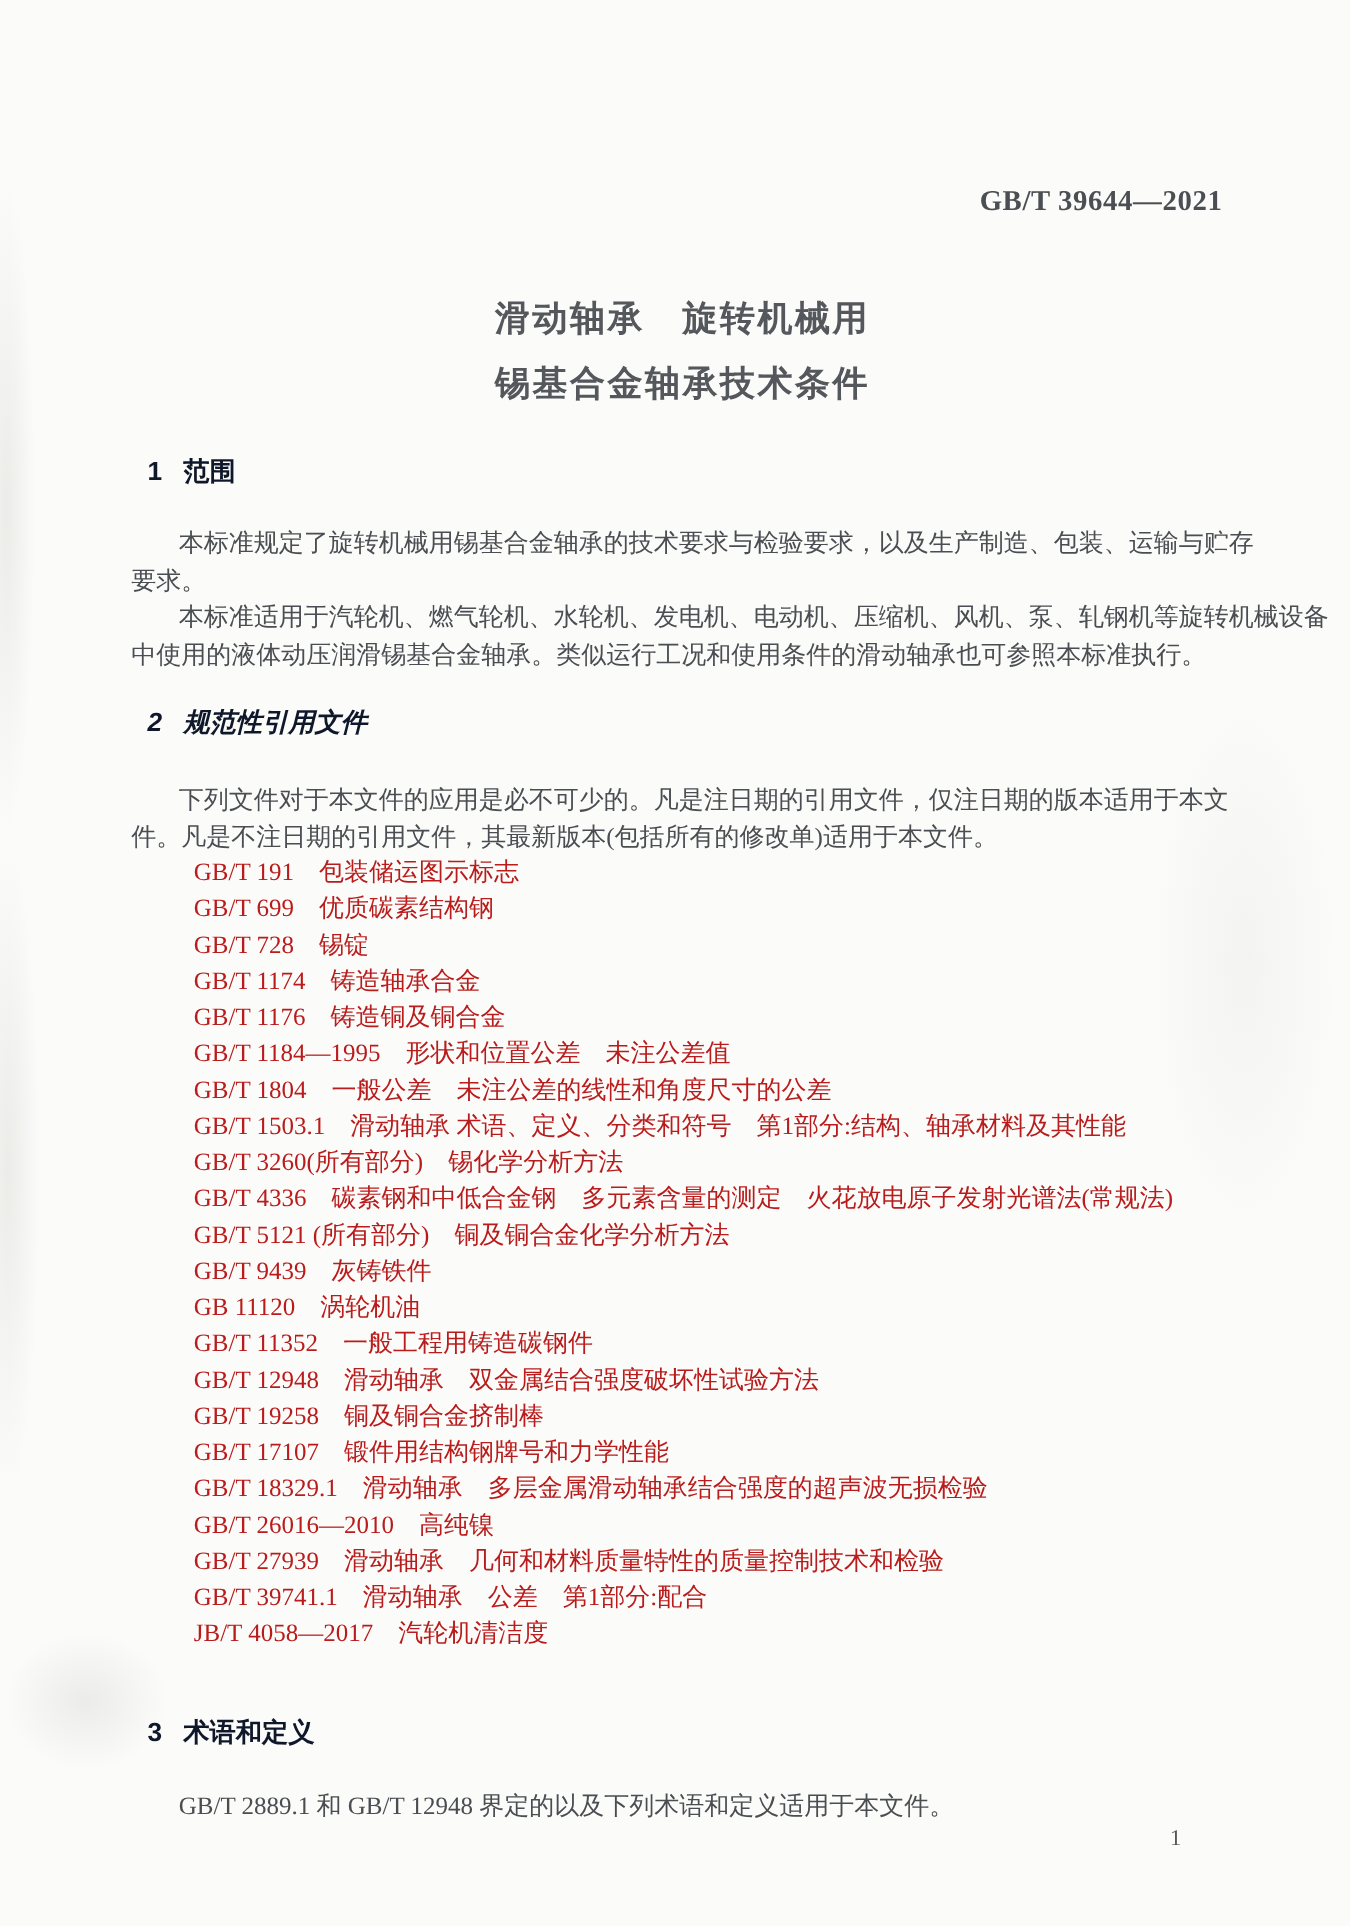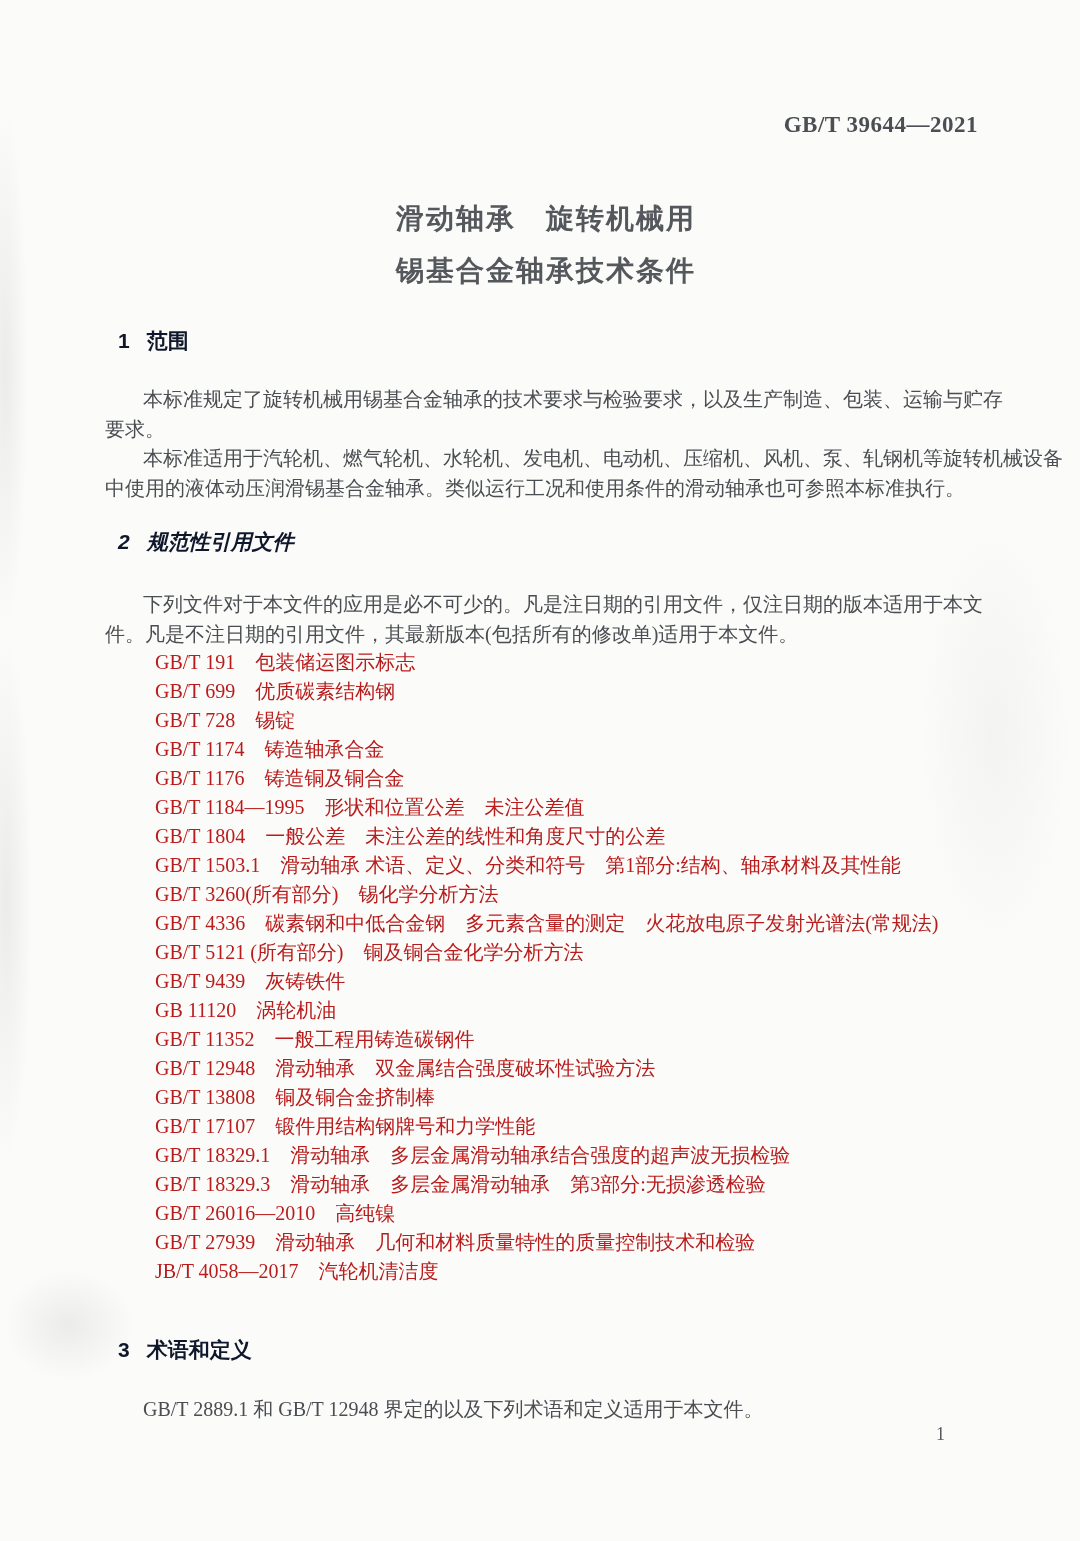--- a/index.html
+++ b/index.html
@@ -4,21 +4,21 @@
 <style>
   * { margin:0; padding:0; box-sizing:border-box; }
   html, body { width:1080px; height:1541px; }
   body {
     position:relative;
     background:#fbfbf9;
     font-family:"Liberation Serif","DejaVu Serif",serif;
     color:#4a4d51;
     overflow:hidden;
   }
-  .page { position:absolute; inset:0; }
+  .page { position:absolute; inset:0;margin-top:36px; }
 
   
   .smudge {
     position:absolute;
     background:radial-gradient(closest-side, rgba(140,140,134,0.14), rgba(140,140,134,0));
     pointer-events:none;
   }
   .smudge.s1 { left:-18px; top:110px;  width:46px;  height:520px; }
   .smudge.s2 { left:-20px; top:640px;  width:52px;  height:520px; }
   .smudge.s3 { left:4px;   top:1270px; width:130px; height:110px; }
@@ -119,26 +119,26 @@
     <div class="ref-line">GB/T 1184—1995　形状和位置公差　未注公差值</div>
     <div class="ref-line">GB/T 1804　一般公差　未注公差的线性和角度尺寸的公差</div>
     <div class="ref-line">GB/T 1503.1　滑动轴承 术语、定义、分类和符号　第1部分:结构、轴承材料及其性能</div>
     <div class="ref-line">GB/T 3260(所有部分)　锡化学分析方法</div>
     <div class="ref-line">GB/T 4336　碳素钢和中低合金钢　多元素含量的测定　火花放电原子发射光谱法(常规法)</div>
     <div class="ref-line">GB/T 5121 (所有部分)　铜及铜合金化学分析方法</div>
     <div class="ref-line">GB/T 9439　灰铸铁件</div>
     <div class="ref-line">GB 11120　涡轮机油</div>
     <div class="ref-line">GB/T 11352　一般工程用铸造碳钢件</div>
     <div class="ref-line">GB/T 12948　滑动轴承　双金属结合强度破坏性试验方法</div>
-    <div class="ref-line">GB/T 13808　铜及铜合金挤制棒</div>
+    <div class="ref-line">GB/T 19258　铜及铜合金挤制棒</div>
     <div class="ref-line">GB/T 17107　锻件用结构钢牌号和力学性能</div>
     <div class="ref-line">GB/T 18329.1　滑动轴承　多层金属滑动轴承结合强度的超声波无损检验</div>
-    <div class="ref-line">GB/T 18329.3　滑动轴承　多层金属滑动轴承　第3部分:无损渗透检验</div>
     <div class="ref-line">GB/T 26016—2010　高纯镍</div>
     <div class="ref-line">GB/T 27939　滑动轴承　几何和材料质量特性的质量控制技术和检验</div>
+    <div class="ref-line">GB/T 39741.1　滑动轴承　公差　第1部分:配合</div>
     <div class="ref-line">JB/T 4058—2017　汽轮机清洁度</div>
   </div>
 
   <div class="section-heading" id="sec3-heading">
     <span class="sec-num">3</span><span>术语和定义</span>
   </div>
 
   <div class="body-block" id="sec3-body">
     <div class="line indent">GB/T 2889.1 和 GB/T 12948 界定的以及下列术语和定义适用于本文件。</div>
   </div>

